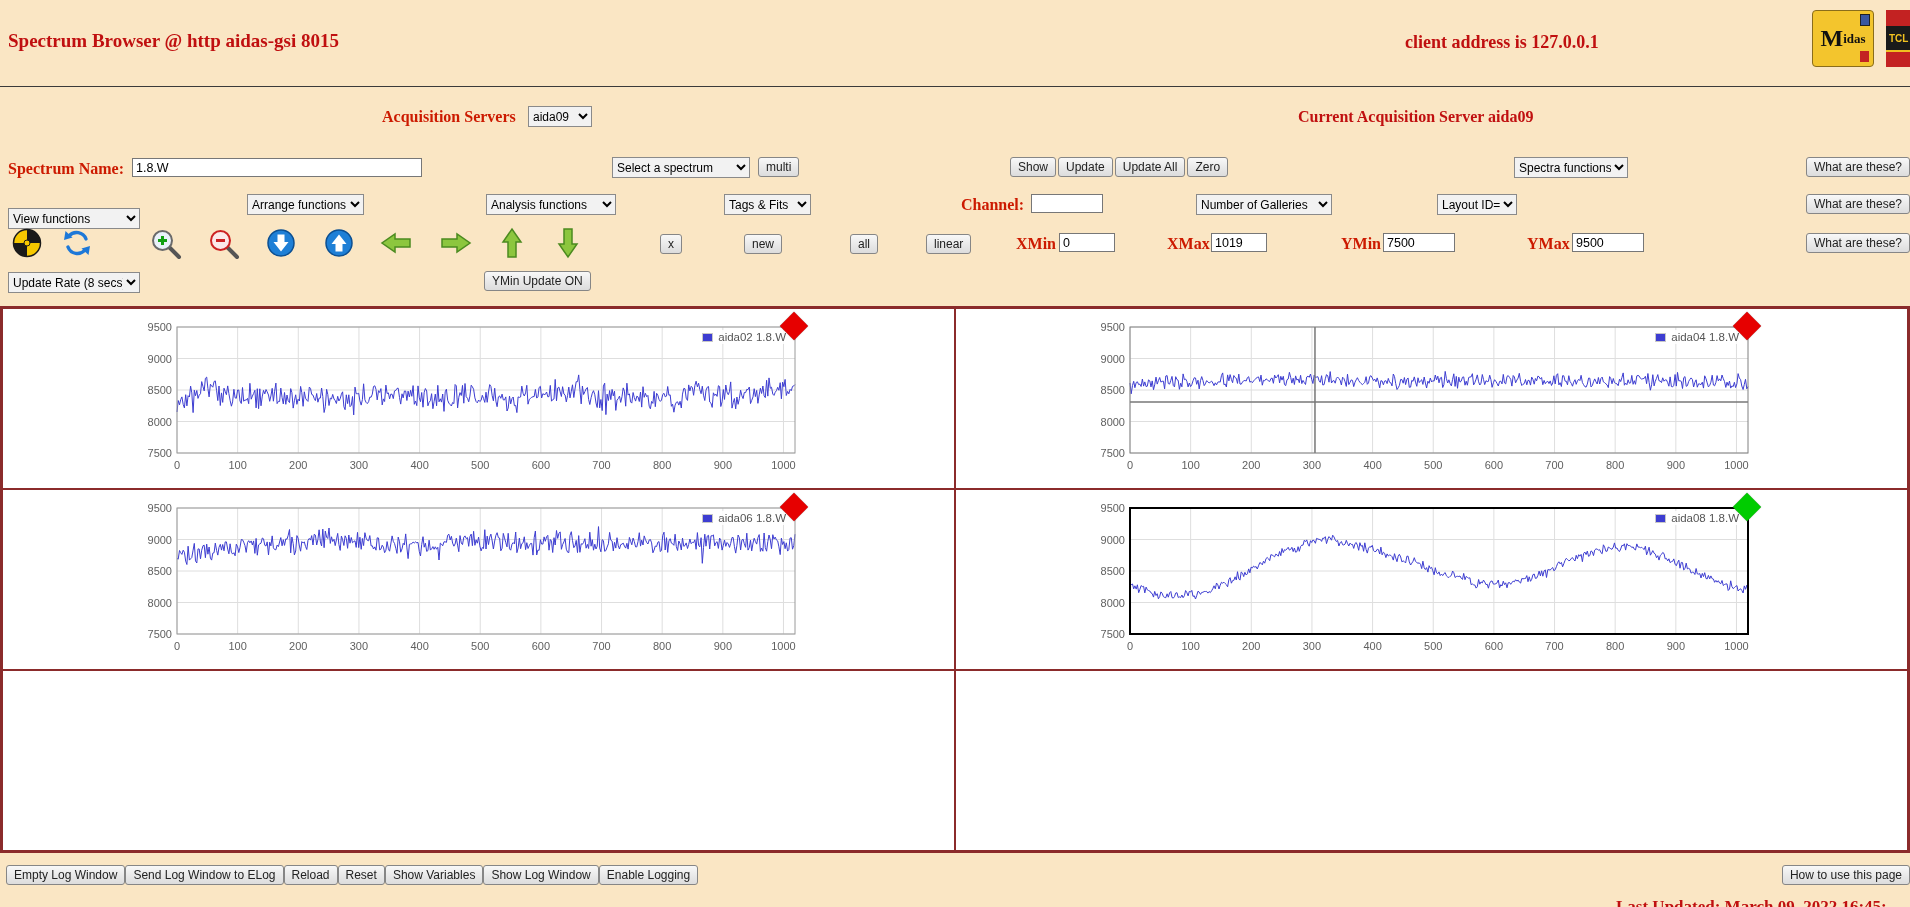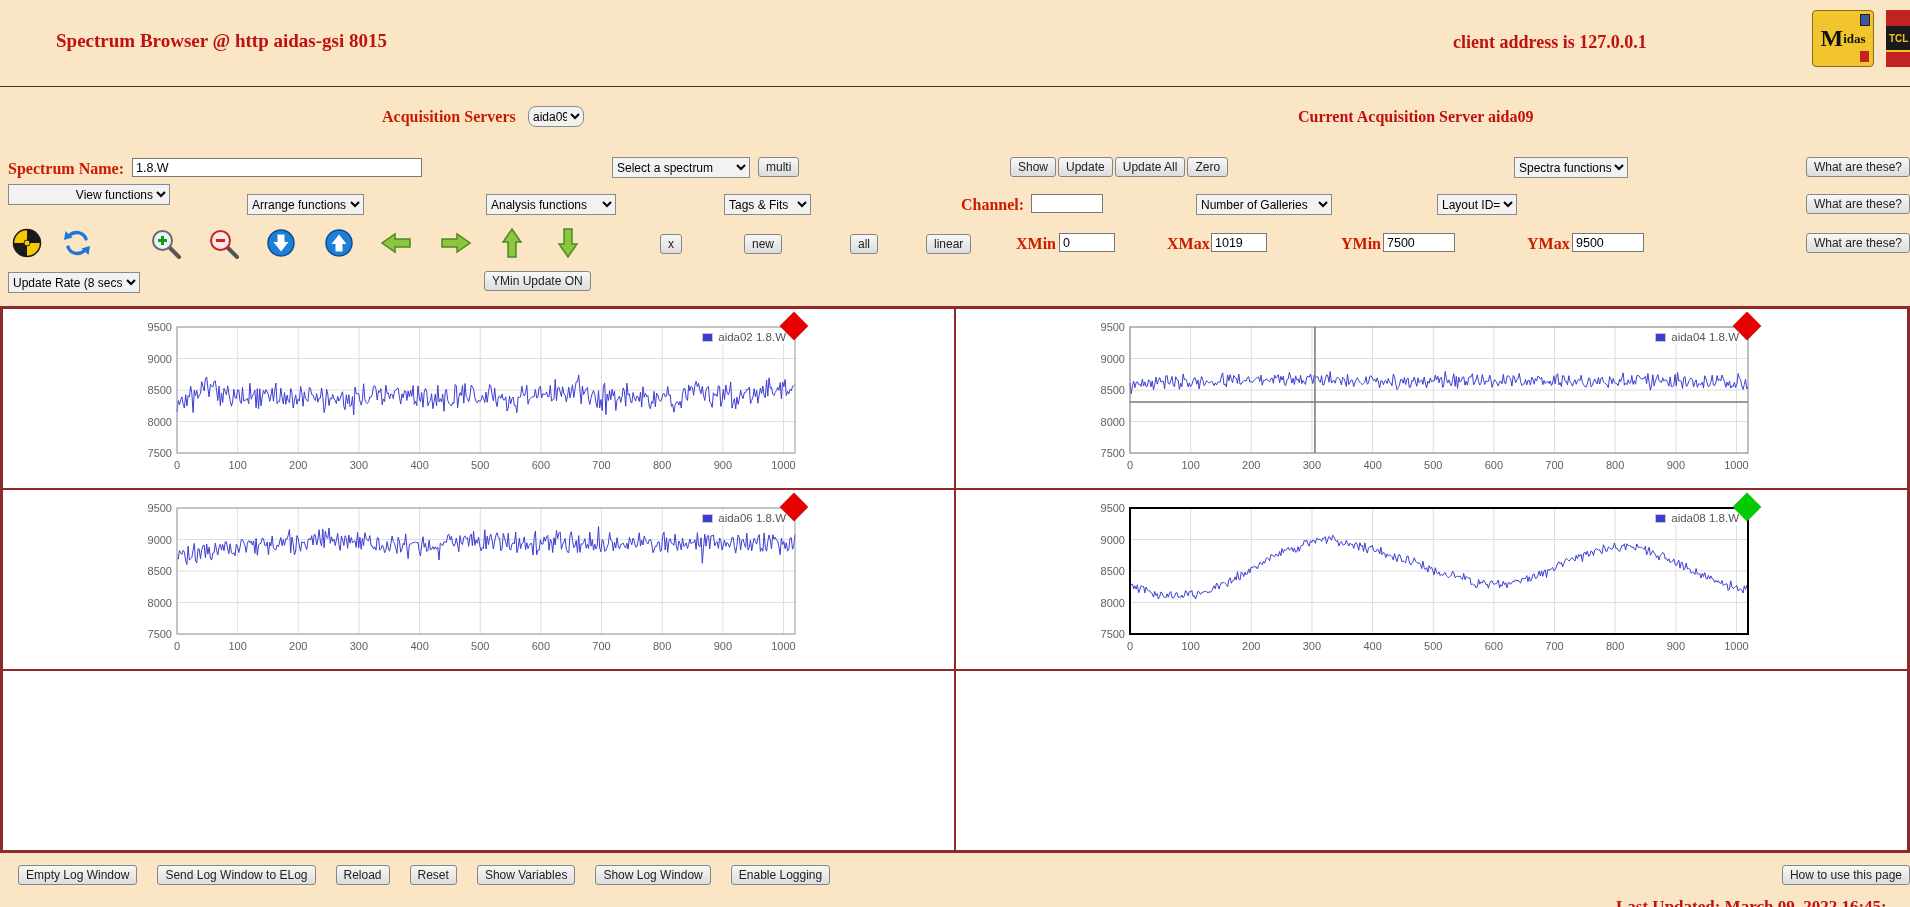--- a/index.html
+++ b/index.html
@@ -12,21 +12,21 @@
   }
   .abs { position:absolute; }
   .rlabel {
     position:absolute;
     font-family:"Liberation Serif", serif;
     font-weight:bold;
     color:#cc1a00;
     font-size:16px;
     white-space:nowrap;
   }
-  .rtitle { color:#c01010; font-size:19px;margin-left:48px; }
+  .rtitle { color:#c01010; font-size:19px; }
   button {
     font-family:"Liberation Sans",sans-serif;
     font-size:12px;
     padding:2px 7px;
     background:linear-gradient(#f8f8f8,#dcdcdc);
     border:1px solid #868686;
     border-radius:3px;
     color:#222;
     cursor:pointer;
     white-space:nowrap;
@@ -87,21 +87,21 @@
     background:rgba(255,255,255,0.85); padding:1px 3px;
     font-size:11.5px; color:#555; font-family:"Liberation Sans",sans-serif;
   }
   .swatch { width:11px; height:9px; display:inline-block; border:1px solid #c8c8c8; }
   .diamond {
     position:absolute; left:653px; top:-3px; width:20px; height:20px;
     transform:rotate(45deg); box-shadow:0 0 1px rgba(0,0,0,.5); cursor:pointer;
   }
 
   
-  .footer-buttons { position:absolute; left:18px; top:865px; display:flex; gap:20px; }
+  .footer-buttons { position:absolute; left:6px; top:865px; display:flex; gap:0; }
   .last-updated {
     position:absolute; left:1616px; top:897px;
     font-family:"Liberation Serif",serif; font-weight:bold; color:#c01010; font-size:17px;
     white-space:nowrap;
   }
 </style>
 </head>
 <body>
 
 <div class="rlabel rtitle" style="left:8px; top:30px;">Spectrum Browser @ http aidas-gsi 8015</div>
@@ -115,21 +115,21 @@
 </div>
 <div class="side-logo">
   <div class="band-top"></div>
   <div class="band-mid">TCL</div>
   <div class="band-bot"></div>
 </div>
 
 <div class="hline" style="top:86px;"></div>
 
 <div class="rlabel" style="left:382px; top:108px;">Acquisition Servers</div>
-<select class="abs" style="left:528px; top:106px; width:56px;border-radius:8px;">
+<select class="abs" style="left:528px; top:106px; width:64px;">
   <option>aida09</option>
 </select>
 <div class="rlabel" style="left:1298px; top:108px; color:#c01010;">Current Acquisition Server aida09</div>
 
 <div class="rlabel" style="left:8px; top:160px;">Spectrum Name:</div>
 <input type="text" class="abs" style="left: 132px; top: 158px; width: 290px;" value="1.8.W">
 <select class="abs" style="left:612px; top:157px; width:138px;">
   <option>Select a spectrum</option>
 </select>
 <button class="abs" style="left:758px; top:157px;">multi</button>
@@ -137,21 +137,21 @@
   <button>Show</button>
   <button>Update</button>
   <button>Update All</button>
   <button>Zero</button>
 </div>
 <select class="abs" style="left:1514px; top:157px; width:114px;">
   <option>Spectra functions</option>
 </select>
 <button class="abs" style="right:0; top:157px;">What are these?</button>
 
-<select class="abs" style="left:8px; top:184px; width:162px;text-align:right;">
+<select class="abs" style="left:8px; top:208px; width:132px;">
   <option>View functions</option>
 </select>
 <select class="abs" style="left:247px; top:194px; width:117px;">
   <option>Arrange functions</option>
 </select>
 <select class="abs" style="left:486px; top:194px; width:130px;">
   <option>Analysis functions</option>
 </select>
 <select class="abs" style="left:724px; top:194px; width:87px;">
   <option>Tags &amp; Fits</option>

